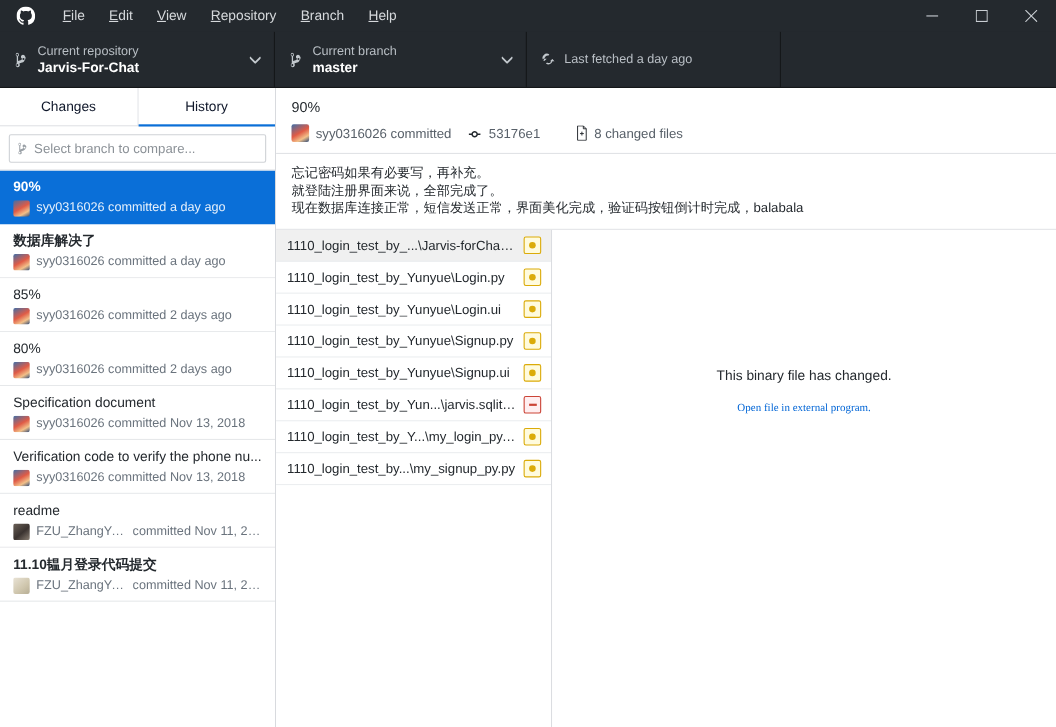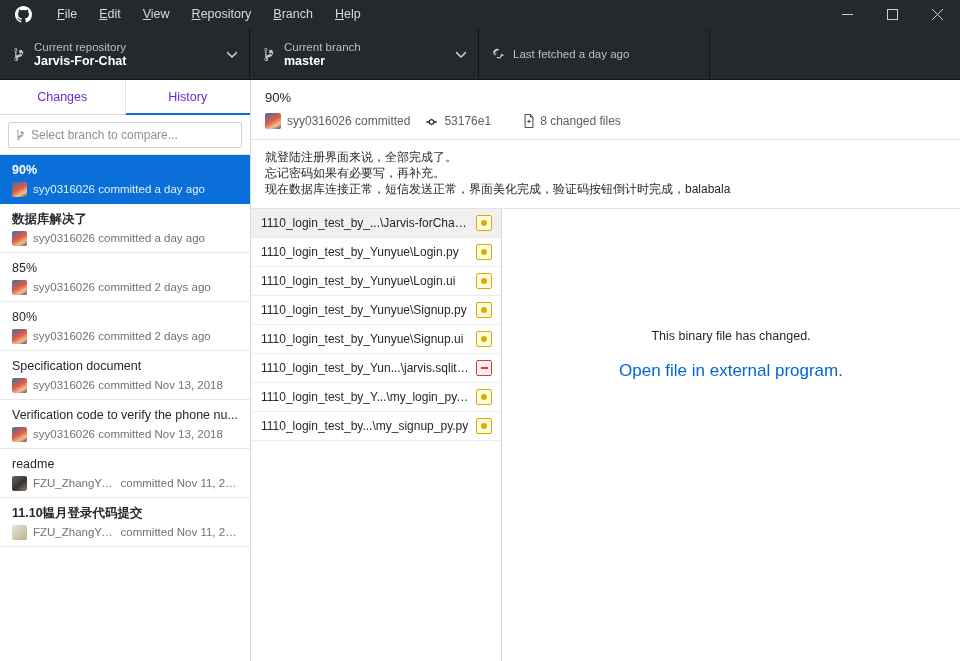--- a/index.html
+++ b/index.html
@@ -160,21 +160,21 @@
     flex: 0 0 auto;
     background: #fff;
     border-bottom: 1px solid #d8dade;
   }
   .tab {
     flex: 1 1 50%;
     display: flex;
     align-items: center;
     justify-content: center;
     font-size: 12.5px;
-    color: #6d28d9;
+    color: #0f172a;
     position: relative;
     cursor: default;
     border-right: 1px solid #e4e6ea;
   }
   .tab:last-child { border-right: none; }
   .tab.active::after {
     content: "";
     position: absolute;
     left: 0; right: 0; bottom: -1px;
     height: 2px;
@@ -358,23 +358,24 @@
     background: #fff;
     padding-bottom: 160px;
     box-sizing: border-box;
   }
   .diff-msg {
     font-size: 12.5px;
     color: #24292e;
     margin-bottom: 18px;
   }
   .diff-link {
-    font-size: 17px;
+    font-size: 10px;
     color: #0366d6;
     cursor: pointer;
+    font-family: Liberation Serif, serif;
   }
 </style>
 </head>
 <body>
 
 <div class="app">
 
   <div class="titlebar">
     <div class="gh-logo">
       <svg width="17" height="17" viewBox="0 0 16 16" fill="#ffffff" aria-hidden="true">
@@ -583,22 +584,22 @@
                 <path d="M7.5 0.5 v3 h3"></path>
                 <path d="M6 6.5 v4 M4 8.5 h4" stroke-width="1"></path>
               </svg>
             </span>
             <span>8 changed files</span>
           </span>
         </div>
       </div>
 
       <div class="detail-desc">
+        <div class="desc-line">忘记密码如果有必要写，再补充。</div>
         <div class="desc-line">就登陆注册界面来说，全部完成了。</div>
-        <div class="desc-line">忘记密码如果有必要写，再补充。</div>
         <div class="desc-line">现在数据库连接正常，短信发送正常，界面美化完成，验证码按钮倒计时完成，balabala</div>
       </div>
 
       <div class="detail-body">
 
         <div class="file-list">
 
           <div class="file-row selected">
             <span class="file-path">1110_login_test_by_...\Jarvis-forChat.db</span>
             <span class="status-box">

